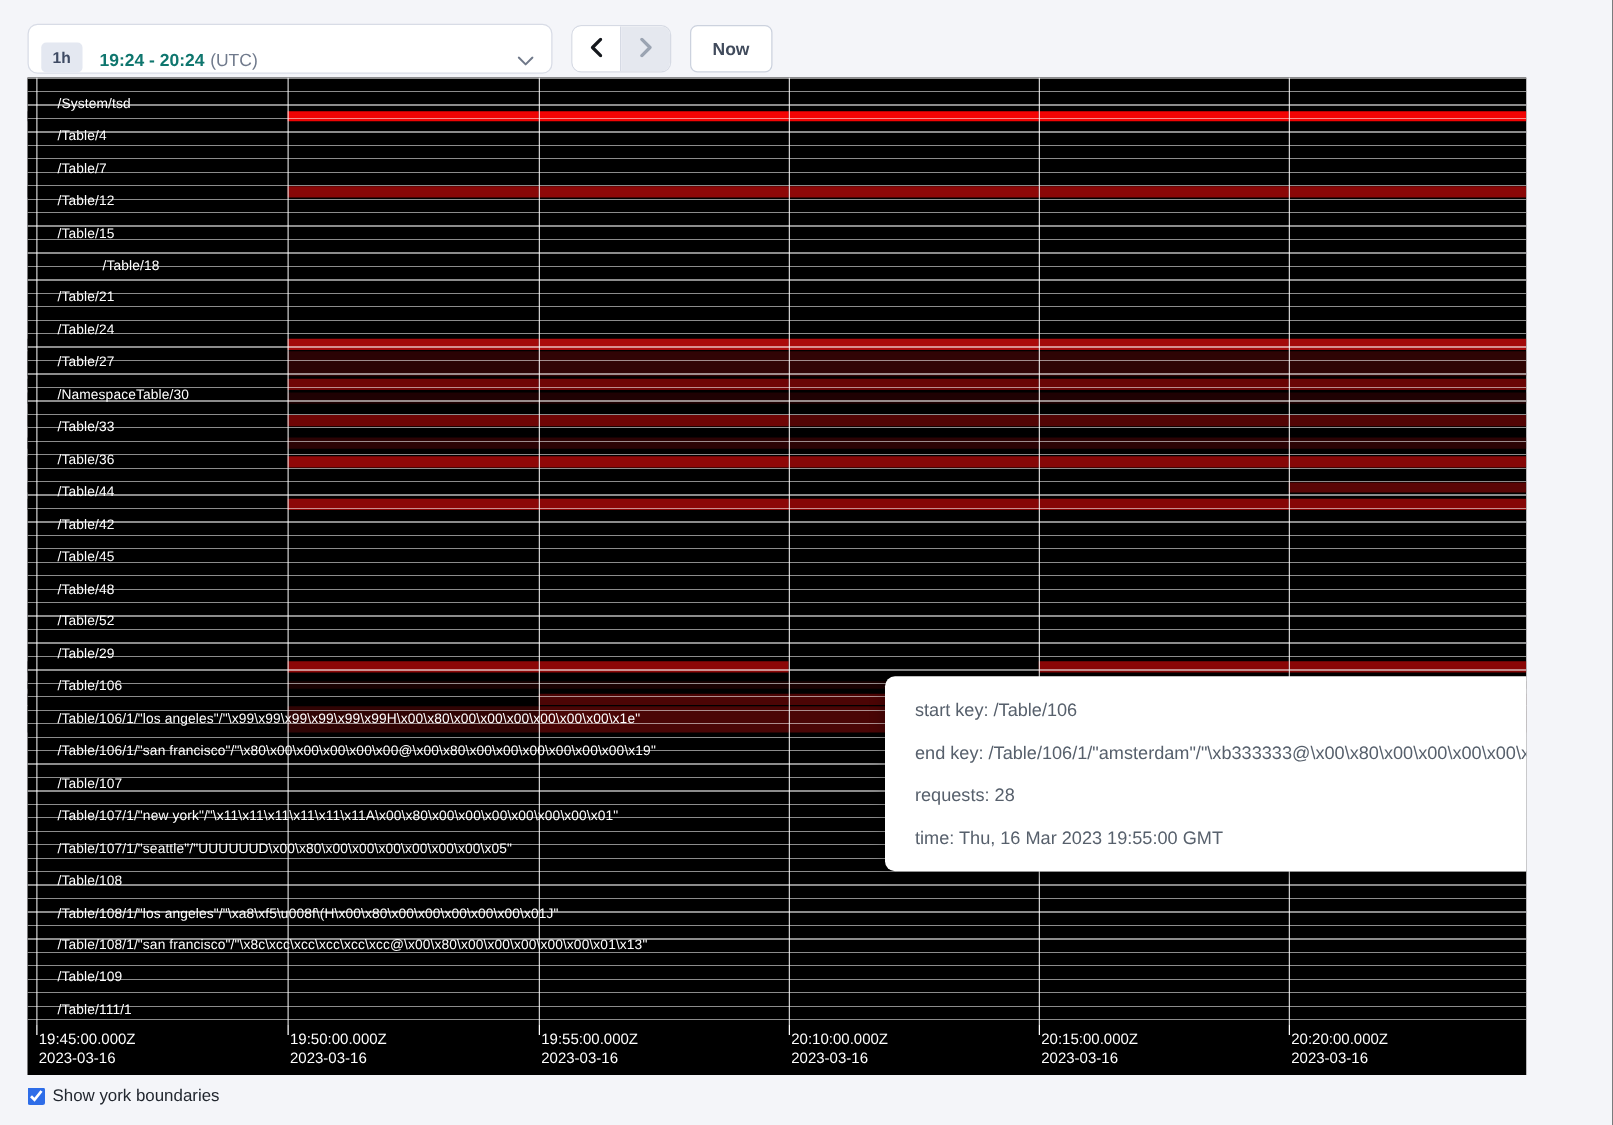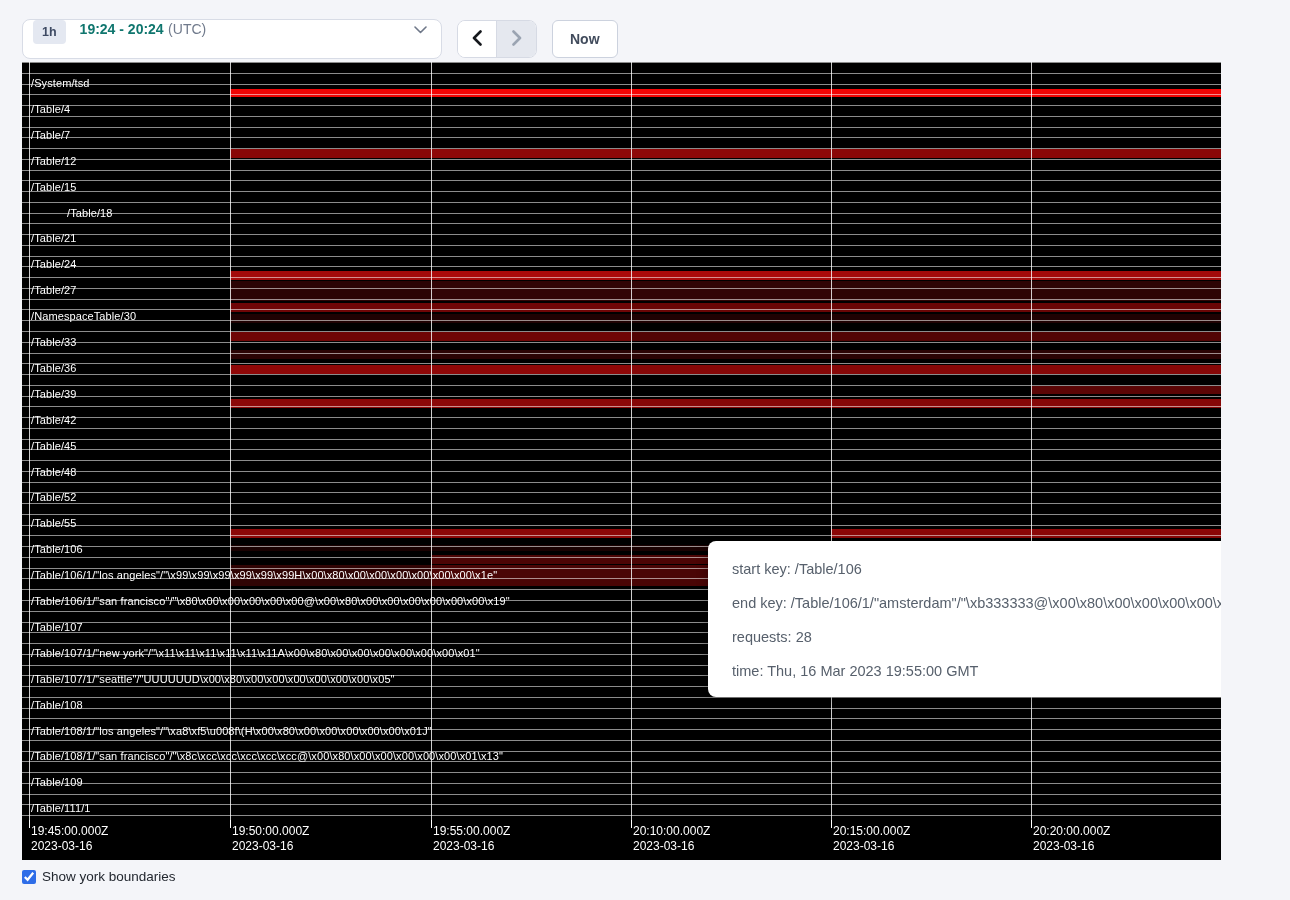--- a/index.html
+++ b/index.html
@@ -6,21 +6,21 @@
   html,body { width:1290px; height:900px; }
   body {
     background:#f4f5f9;
     font-family:"Liberation Sans", sans-serif;
     overflow:hidden;
   }
   .toolbar { display:flex; align-items:center; gap:15px; padding:19px 0 0 22px; }
   .time-select {
     width:420px; height:40px; background:#fff;
     border:1px solid #d8dce6; border-radius:8px;
-    display:flex; align-items:flex-start; gap:14px;
+    display:flex; align-items:flex-end; gap:14px;
     padding:0 14px 0 10px; cursor:pointer;
   }
   .badge {
     background:#e4e8f1; color:#3e4a63; font-weight:700;
     font-size:12.5px; padding:5px 9px; border-radius:4px;
   }
   .range { font-size:14px; color:#0f766e; font-weight:700; }
   .tz { font-size:14px; color:#707a8c; font-weight:400; }
   .select-caret { margin-left:auto; }
   .nav-group {
@@ -45,21 +45,21 @@
     background:repeating-linear-gradient(to bottom,
       rgba(255,255,255,.55) 0px, rgba(255,255,255,.55) 1px,
       transparent 1px, transparent 10.76px);
     pointer-events:none;
   }
   .gridline { position:absolute; top:0; width:1px; height:758px; background:rgba(255,255,255,.8); z-index:4; }
   .tick     { position:absolute; top:758px; width:1px; height:8px; background:#fff; z-index:4; }
   .band { position:absolute; left:0; width:100%; display:flex; z-index:1; }
   .band .cell { height:100%; }
   .rowlabel {
-    position:absolute; left:9px; color:#fff; font-size:11px;
+    position:absolute; left:24px; color:#fff; font-size:11px;
     line-height:12px; z-index:5; white-space:nowrap; letter-spacing:.1px;
   }
   .axis-label { position:absolute; top:762px; color:#fff; font-size:12px; font-weight:500; line-height:15px; z-index:5; white-space:nowrap; }
   .tooltip {
     position:absolute; left:686px; top:479px; width:572px; z-index:10;
     background:#fff; border-radius:8px; padding:11px 24px 9px;
     box-shadow:0 2px 12px rgba(0,0,0,.32);
   }
   .tooltip .tline { font-size:14.5px; color:#57606c; line-height:34px; white-space:nowrap; }
   .footer { display:flex; align-items:center; gap:6px; margin:9px 0 0 22px; font-size:13.5px; color:#22272f; }
@@ -237,26 +237,26 @@
     <div class="rowlabel" style="top: 66.8px;">/Table/7</div>
     <div class="rowlabel" style="top: 92.7px;">/Table/12</div>
     <div class="rowlabel" style="top: 118.6px;">/Table/15</div>
     <div class="rowlabel" style="top: 144.5px; margin-left: 36px;">/Table/18</div>
     <div class="rowlabel" style="top: 170.4px;">/Table/21</div>
     <div class="rowlabel" style="top: 196.3px;">/Table/24</div>
     <div class="rowlabel" style="top: 222.2px;">/Table/27</div>
     <div class="rowlabel" style="top: 248.1px;">/NamespaceTable/30</div>
     <div class="rowlabel" style="top: 274px;">/Table/33</div>
     <div class="rowlabel" style="top: 299.9px;">/Table/36</div>
-    <div class="rowlabel" style="top: 325.8px;">/Table/39</div>
+    <div class="rowlabel" style="top: 325.8px;">/Table/44</div>
     <div class="rowlabel" style="top: 351.7px;">/Table/42</div>
     <div class="rowlabel" style="top: 377.6px;">/Table/45</div>
     <div class="rowlabel" style="top: 403.5px;">/Table/48</div>
     <div class="rowlabel" style="top: 429.4px;">/Table/52</div>
-    <div class="rowlabel" style="top: 455.3px;">/Table/55</div>
+    <div class="rowlabel" style="top: 455.3px;">/Table/29</div>
     <div class="rowlabel" style="top: 481.2px;">/Table/106</div>
     <div class="rowlabel" style="top: 507.1px;">/Table/106/1/"los angeles"/"\x99\x99\x99\x99\x99\x99H\x00\x80\x00\x00\x00\x00\x00\x00\x1e"</div>
     <div class="rowlabel" style="top: 533px;">/Table/106/1/"san francisco"/"\x80\x00\x00\x00\x00\x00@\x00\x80\x00\x00\x00\x00\x00\x00\x19"</div>
     <div class="rowlabel" style="top: 558.9px;">/Table/107</div>
     <div class="rowlabel" style="top: 584.8px;">/Table/107/1/"new york"/"\x11\x11\x11\x11\x11\x11A\x00\x80\x00\x00\x00\x00\x00\x00\x01"</div>
     <div class="rowlabel" style="top: 610.7px;">/Table/107/1/"seattle"/"UUUUUUD\x00\x80\x00\x00\x00\x00\x00\x00\x05"</div>
     <div class="rowlabel" style="top: 636.6px;">/Table/108</div>
     <div class="rowlabel" style="top: 662.5px;">/Table/108/1/"los angeles"/"\xa8\xf5\u008f\(H\x00\x80\x00\x00\x00\x00\x00\x01J"</div>
     <div class="rowlabel" style="top: 688.4px;">/Table/108/1/"san francisco"/"\x8c\xcc\xcc\xcc\xcc\xcc@\x00\x80\x00\x00\x00\x00\x00\x01\x13"</div>
     <div class="rowlabel" style="top: 714.3px;">/Table/109</div>

